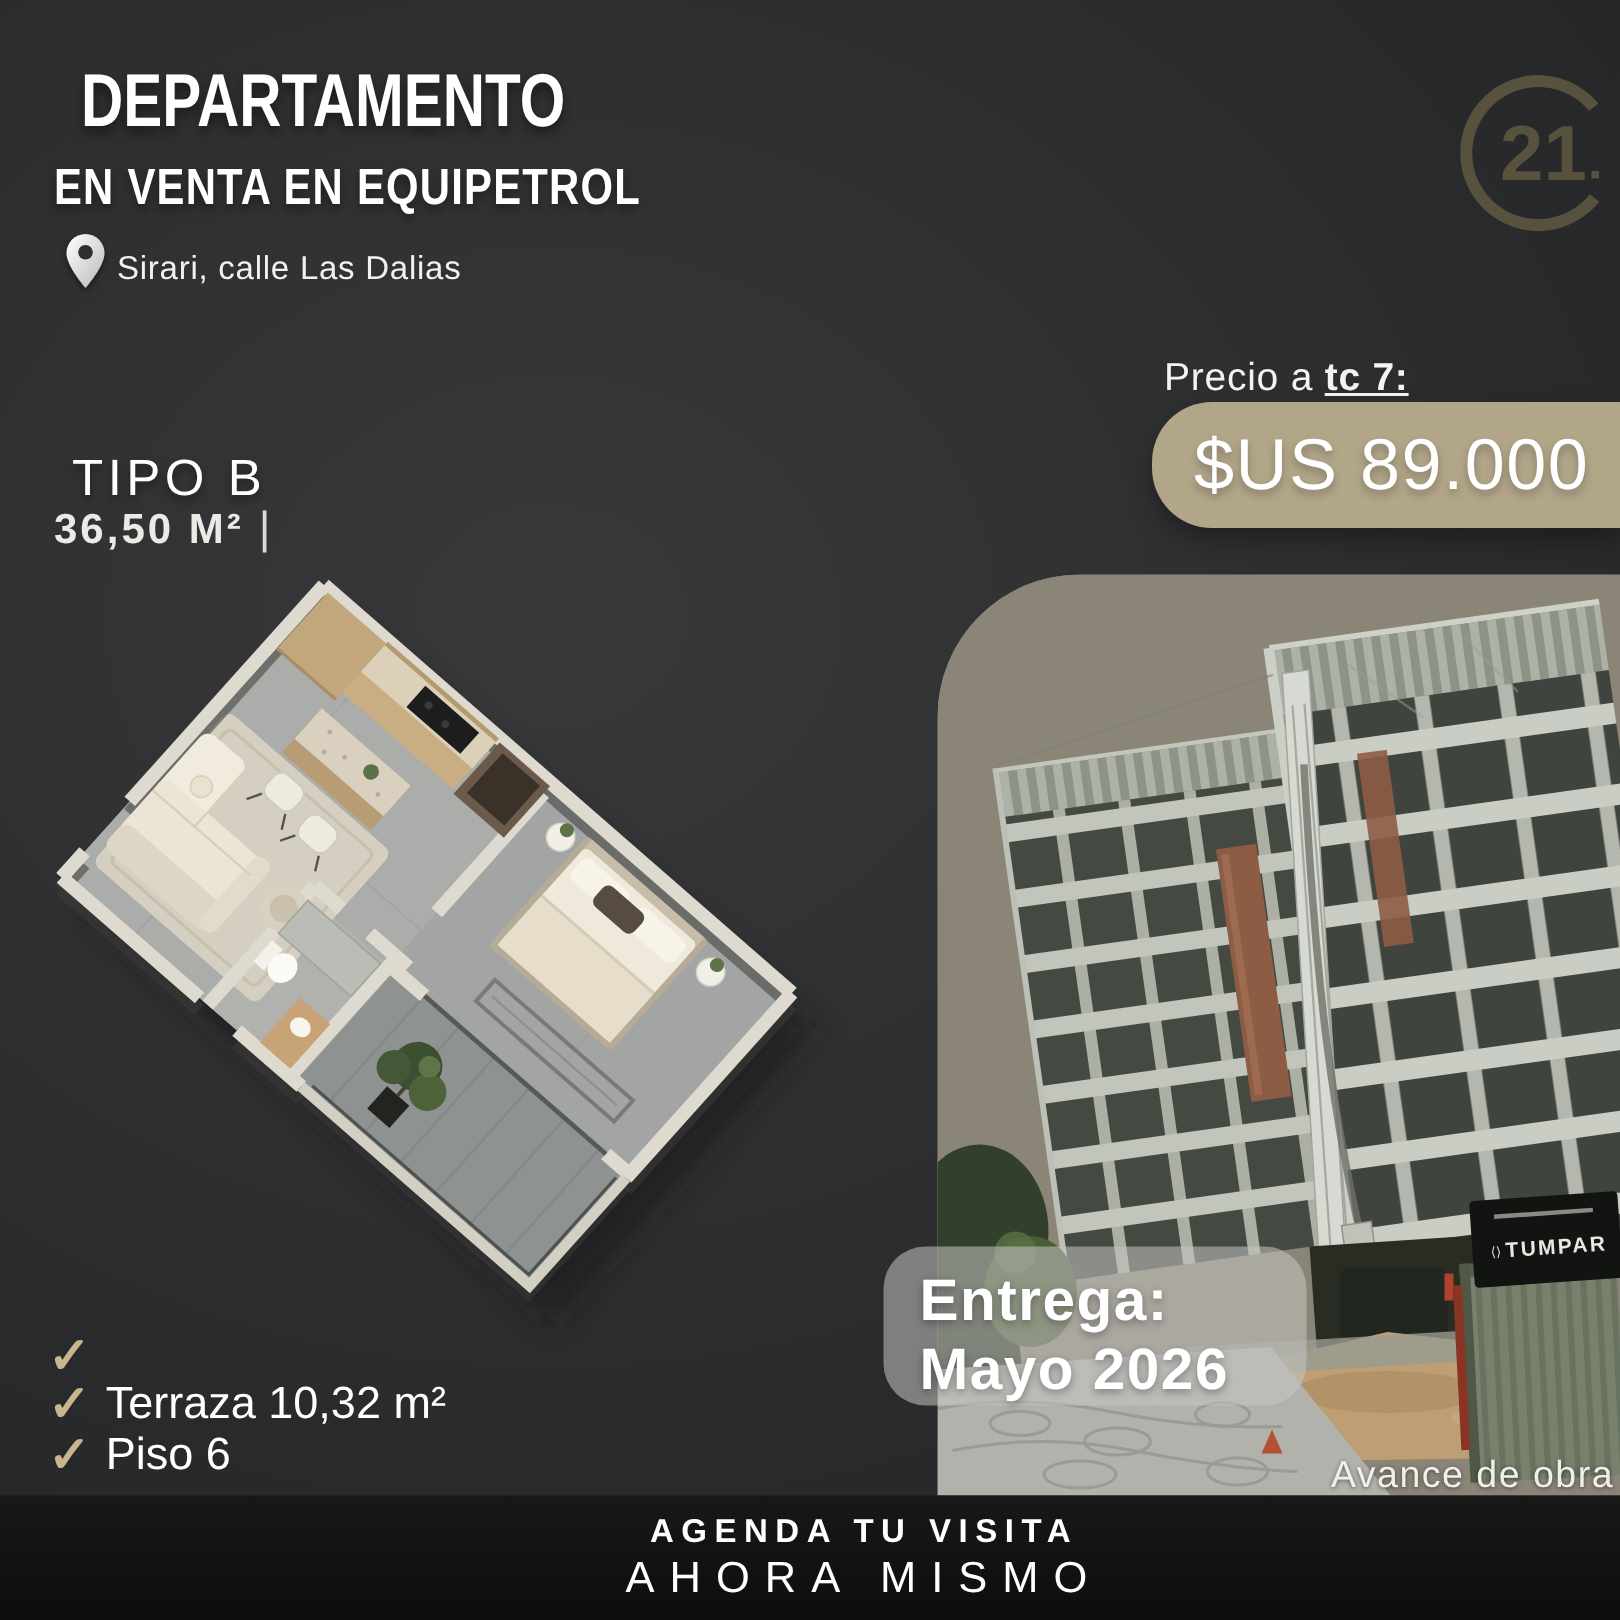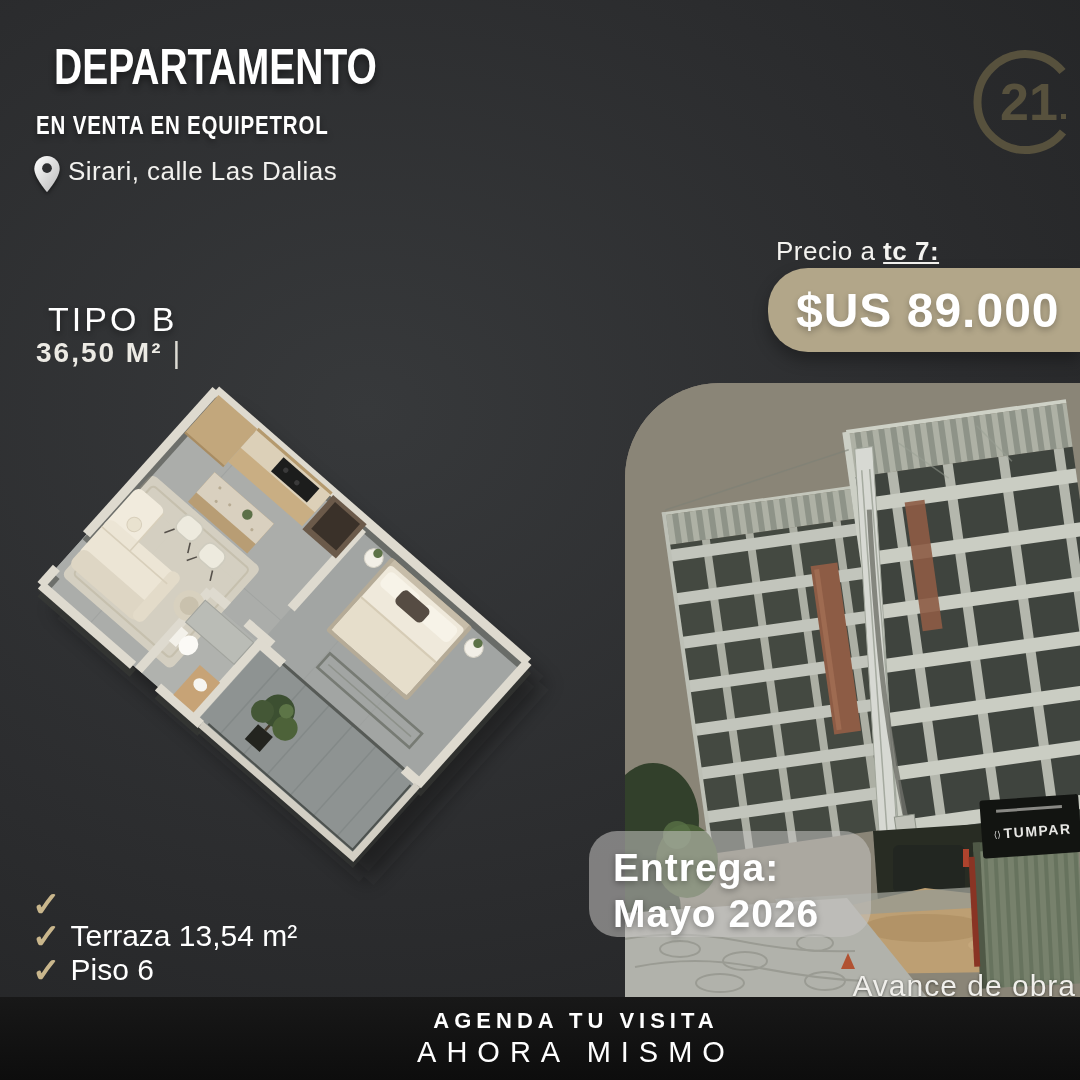--- a/index.html
+++ b/index.html
@@ -11,44 +11,44 @@
   
   .title{
     position:absolute;left:36px;top:42px;color:#fff;font-weight:800;
     font-size:50px;line-height:50px;white-space:nowrap;
     text-shadow:0 4px 8px rgba(0,0,0,.45);
     margin-left:18px;
   }
   .title>span{display:inline-block;transform:scaleX(.78);transform-origin:left;}
   .subtitle{
     position:absolute;left:36px;top:104px;color:#fff;font-weight:800;
-    font-size:25px;line-height:42px;letter-spacing:1px;white-space:nowrap;
+    font-size:34px;line-height:42px;letter-spacing:1px;white-space:nowrap;
     text-shadow:0 3px 7px rgba(0,0,0,.4);
   }
   .subtitle>span{display:inline-block;transform:scaleX(.82);transform-origin:left;}
   .location{
-    position:absolute;left:34px;top:156px;display:flex;align-items:flex-start;gap:8px;
-    color:#f2f1ee;font-size:26px;font-weight:300;letter-spacing:.5px;
+    position:absolute;left:44px;top:156px;display:flex;align-items:flex-end;gap:8px;
+    color:#f2f1ee;font-size:22px;font-weight:300;letter-spacing:.5px;
   }
   .pin{width:26px;height:36px;display:block;filter:drop-shadow(0 2px 2px rgba(0,0,0,.5));}
   
   .c21{position:absolute;top:38px;right:-6px;width:128px;height:128px;}
   
   .price-label{
     position:absolute;left:776px;top:236px;color:#f4f3f0;font-size:26px;letter-spacing:.5px;
   }
   .price-label b{font-weight:700;text-decoration:underline;}
   .price-box{
     position:absolute;left:768px;top:268px;width:312px;height:84px;
     background:#b2a689;border-radius:40px 0 0 40px;
     box-shadow:0 8px 16px rgba(0,0,0,.3);
     display:flex;align-items:center;padding-left:28px;box-sizing:border-box;
   }
   .price-value{
-    color:#fff;font-size:48px;font-weight:700;letter-spacing:1px;white-space:nowrap;
+    color:#fff;font-size:48px;font-weight:400;letter-spacing:1px;white-space:nowrap;
     text-shadow:0 3px 6px rgba(0,0,0,.25);
   }
   
   .tipo{
     position:absolute;left:36px;top:300px;color:#fff;font-weight:400;
     font-size:34px;letter-spacing:3px;text-shadow:0 3px 6px rgba(0,0,0,.4);margin-left:12px;
   }
   .unit-row{
     position:absolute;left:36px;top:336px;display:flex;align-items:center;gap:10px;
     color:#eceae4;font-weight:700;font-size:28px;letter-spacing:2px;
@@ -70,21 +70,21 @@
   .delivery-badge{
     position:absolute;left:589px;top:831px;width:282px;height:106px;
     background:rgba(198,197,194,.55);border-radius:28px;
     display:flex;flex-direction:column;justify-content:flex-end;padding-left:24px;box-sizing:border-box;
   }
   .delivery-badge div{
     color:#fff;font-size:39px;font-weight:800;line-height:46px;letter-spacing:1px;
     text-shadow:0 2px 6px rgba(0,0,0,.35);
   }
   .photo-caption{
-    position:absolute;right:4px;top:969px;color:#f0efeb;font-size:30px;font-weight:300;
+    position:absolute;right:4px;top:969px;color:#f0efeb;font-size:25px;font-weight:300;
     letter-spacing:1px;text-shadow:0 1px 3px rgba(0,0,0,.5);
   }
   
   .features{position:absolute;left:32px;top:886px;}
   .feat{display:flex;align-items:baseline;gap:10px;color:#fff;font-size:30px;line-height:32px;font-weight:400;}
   .check{color:#c9b68c;font-weight:700;font-size:34px;position:relative;top:2px;}
   .feat b{font-weight:700;}
   
   .footer{
     position:absolute;left:0;top:997px;width:1080px;height:83px;
@@ -362,21 +362,21 @@
     <div>Mayo 2026</div>
   </div>
   <div class="photo-caption">Avance de obra</div>
 
   <div class="features">
     <div class="feat">
       <span class="check">✓</span>
     </div>
     <div class="feat">
       <span class="check">✓</span>
-      <span><span>Terraza 13,54 m²</span><b></b></span>
+      <span><span>Terraza 10,32 m²</span><b></b></span>
     </div>
     <div class="feat">
       <span class="check">✓</span>
       <span><span>Piso 6</span><b></b></span>
     </div>
   </div>
 
   <div class="footer">
     <div class="footer-line1">AGENDA TU VISITA</div>
     <div class="footer-line2">AHORA MISMO</div>

